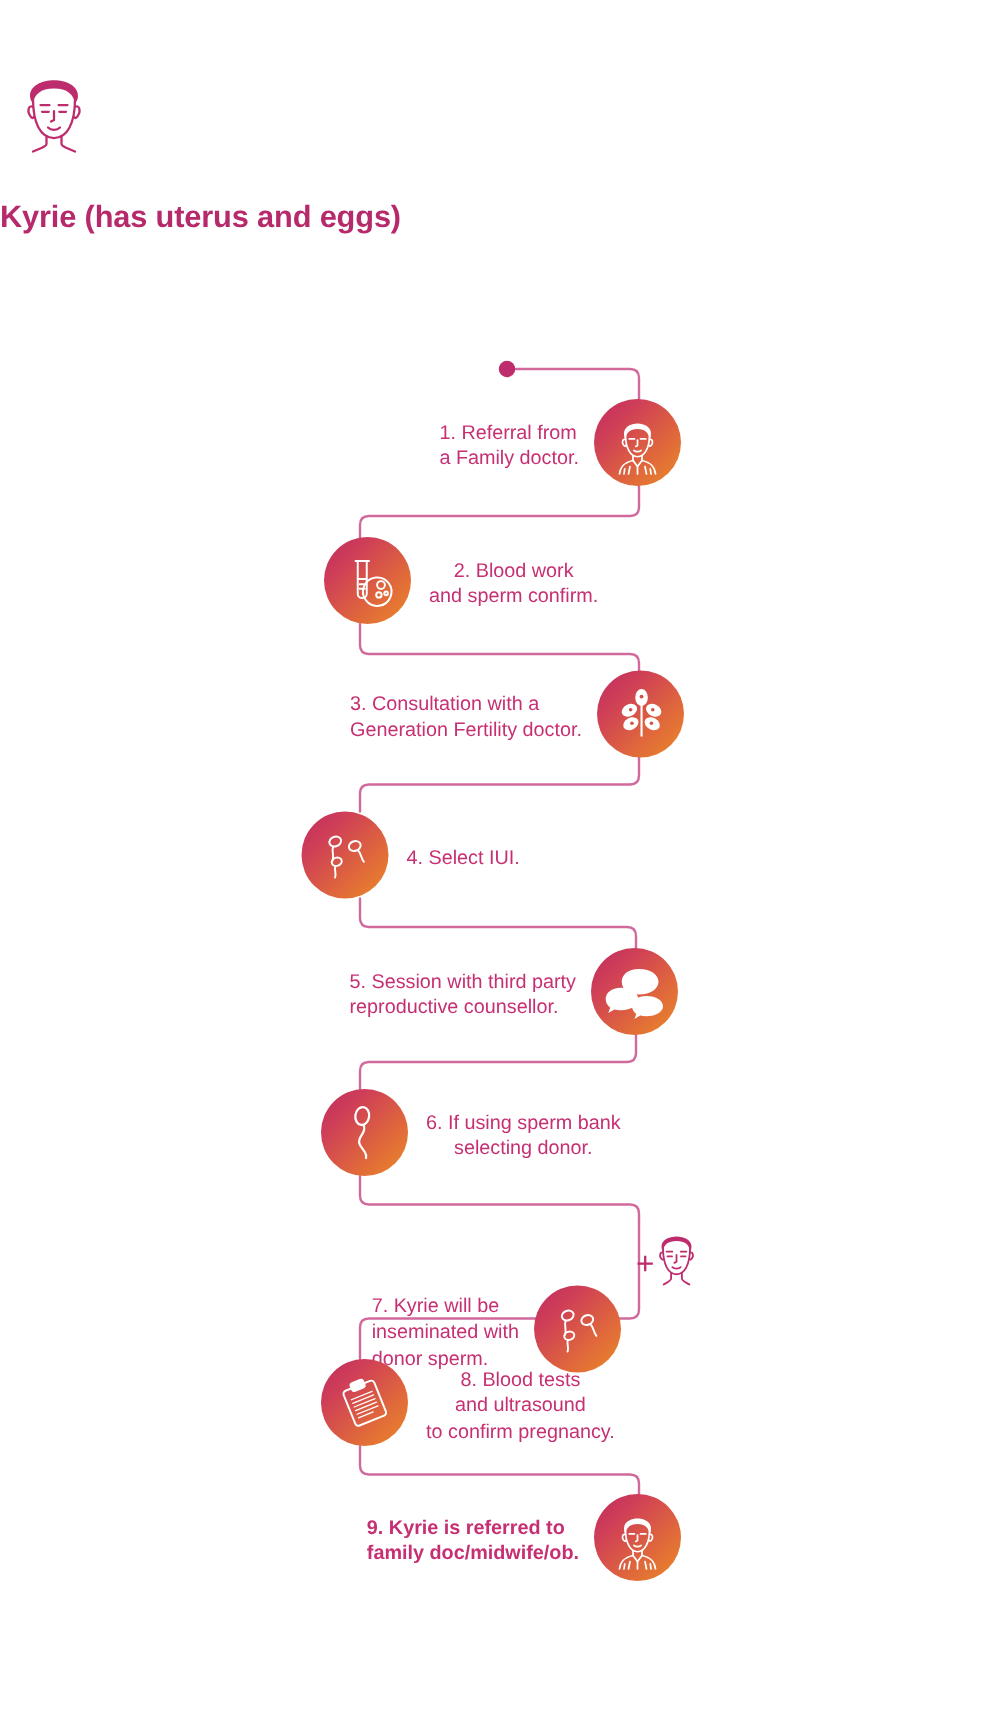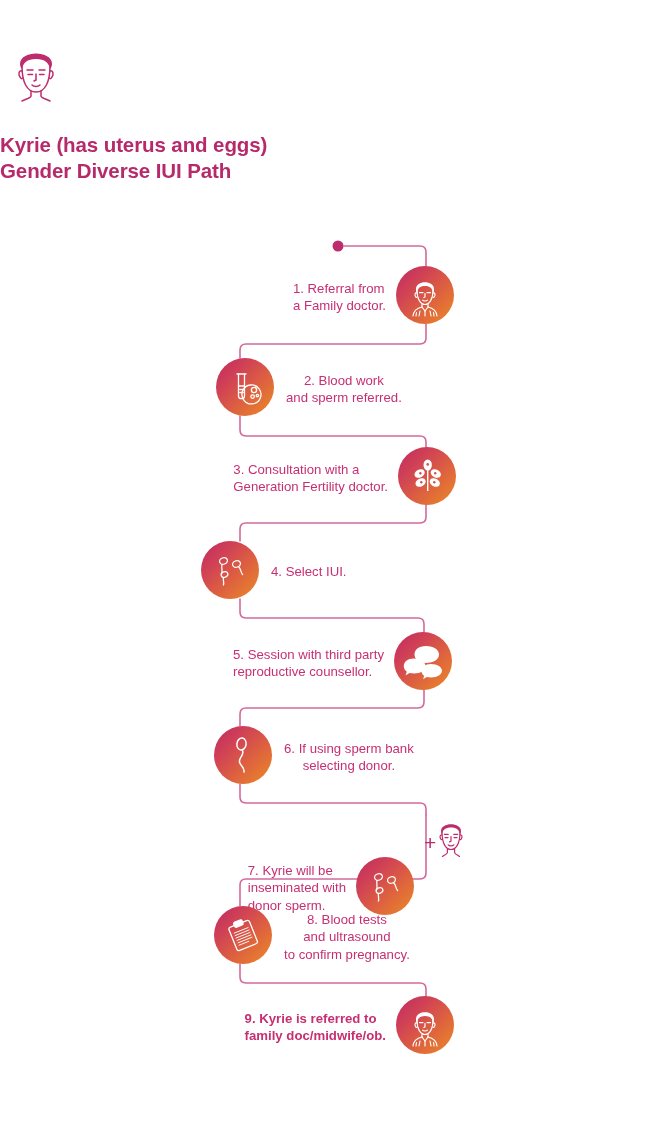--- a/index.html
+++ b/index.html
@@ -137,21 +137,20 @@
         <path d="M32 47 C34 49, 38 49, 40 47"></path>
 
         <path d="M31 53 L31 58 C31 60, 26 61, 22 63"></path>
         <path d="M41 53 L41 58 C41 60, 46 61, 50 63"></path>
       </g>
     </svg>
   </div>
 
   <div id="title-block">
     <span class="tline">Kyrie (has uterus and eggs)</span>
-    <span class="tline">Gender Diverse IUI Path</span>
   </div>
 </div>
 
 <div id="flow">
 
   <svg id="connectors" viewBox="0 0 660 1140">
     <g fill="none" stroke="#d2699c" stroke-width="1.6" stroke-linecap="round">
 
       <path d="M344 214 L420 214 Q426 214 426 220 L426 234"></path>
 
@@ -212,21 +211,21 @@
 
           <path d="M34.5 27 A9.5 9.5 0 1 1 28 42.3 A9.5 9.5 0 0 1 34.5 27 Z"></path>
           <circle cx="38" cy="32" r="2.6"></circle>
           <circle cx="36.6" cy="38.6" r="1.8"></circle>
           <circle cx="41.4" cy="37.6" r="1.2"></circle>
         </g>
       </svg>
     </div>
     <div class="label">
       <span>2. Blood work</span><br>
-      <span>and sperm referred.</span>
+      <span>and sperm confirm.</span>
     </div>
   </div>
 
   <div class="step right" style="left:190px; top:415px; width:266px;">
     <div class="circle">
       <svg viewBox="0 0 58 58">
         <g fill="#ffffff">
           <path d="M29 44 L29 22 L30.4 22 L30.4 44 Z"></path>
           <ellipse cx="29.7" cy="18" rx="4.2" ry="5.6"></ellipse>
           <ellipse cx="21.6" cy="26.5" rx="5.4" ry="3.9" transform="rotate(-28 21.6 26.5)"></ellipse>

